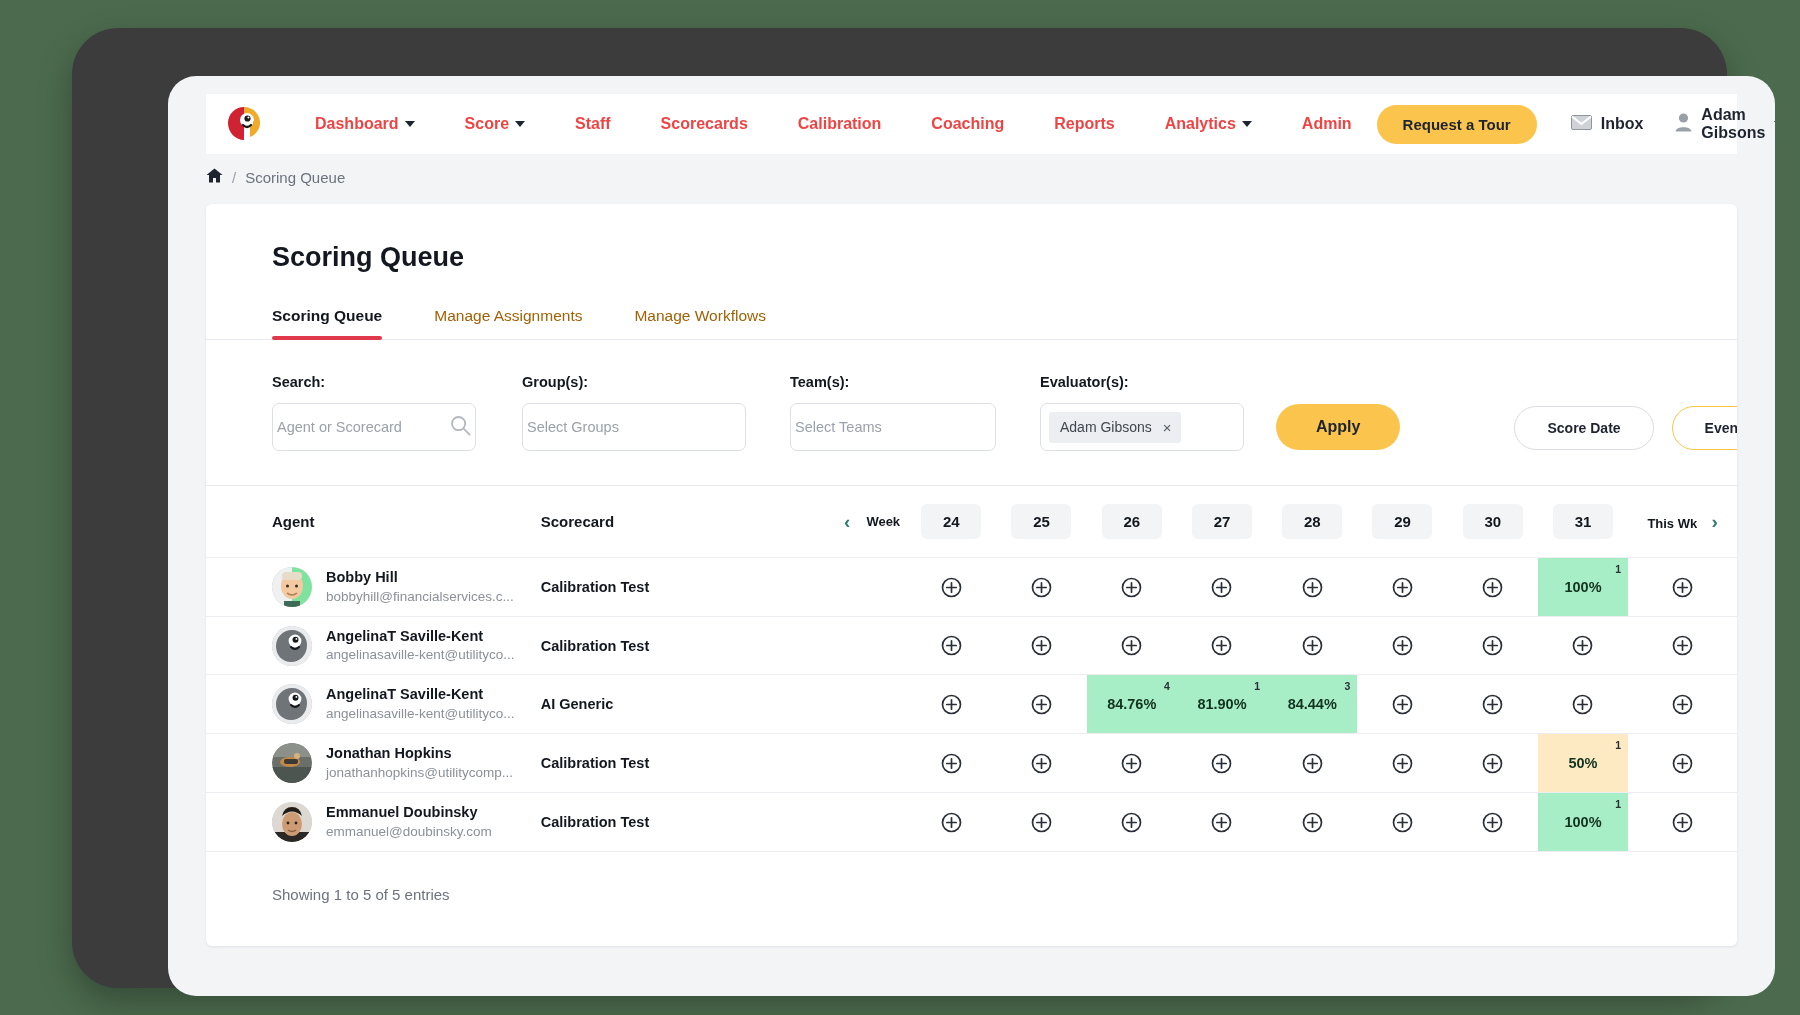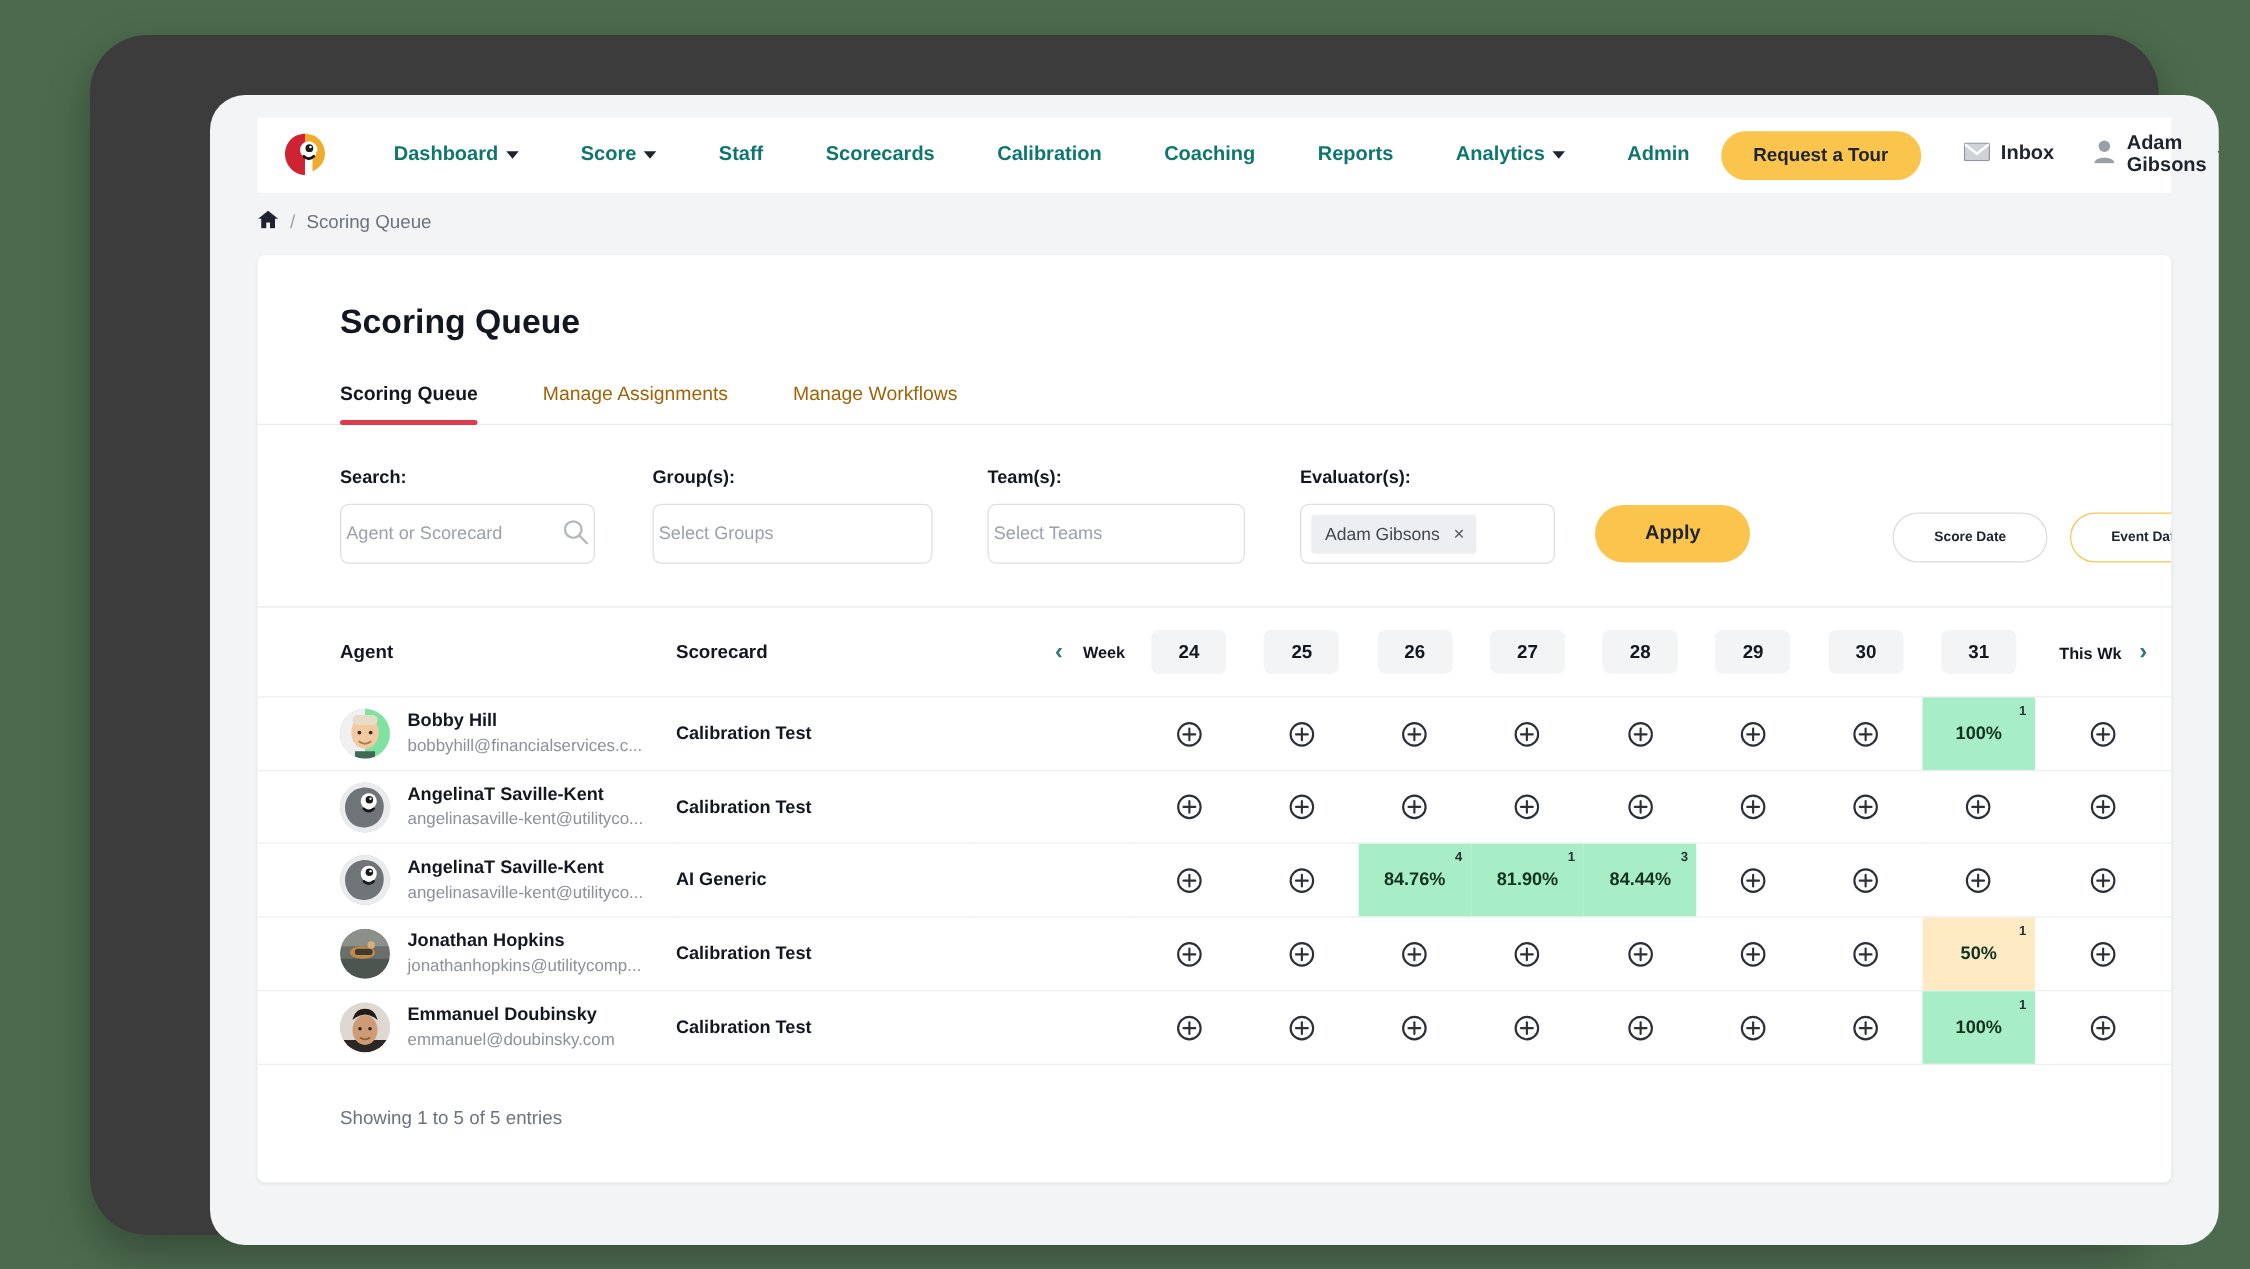--- a/index.html
+++ b/index.html
@@ -33,40 +33,40 @@
   .navbar {
     position: absolute; left: 38px; top: 18px;
     width: 1531px; height: 60px;
     background: #ffffff;
     display: flex; align-items: center;
     padding: 0 22px 0 18px;
   }
   .logo { width: 40px; height: 40px; position: relative; flex: 0 0 auto; margin-right: 26px; }
   .nav-links { display: flex; align-items: center; gap: 0; }
   .nav-link {
-    font-size: 16px; font-weight: 700; color: #0f766e;
+    font-size: 16px; font-weight: 700; color: #ef4444;
     padding: 0 25px; white-space: nowrap; cursor: pointer;
     display: flex; align-items: center; gap: 6px;
   }
   .caret {
     width: 0; height: 0;
     border-left: 5px solid transparent;
     border-right: 5px solid transparent;
     border-top: 6px solid #1d2430;
     display: inline-block;
   }
   .nav-right { margin-left: auto; display: flex; align-items: center; gap: 0; }
   .tour-btn {
     background: #fbc44d; color: #1d2430;
     font-size: 15px; font-weight: 700;
     border: none; border-radius: 22px;
     padding: 11px 26px; cursor: pointer; white-space: nowrap;
   }
   .inbox {
-    display: flex; gap: 9px;
+    display: flex; align-items: center; gap: 9px;
     font-size: 16px; font-weight: 700; color: #1d2430;
     margin-left: 34px; cursor: pointer;
   }
   .user {
     display: flex; align-items: center; gap: 9px;
     font-size: 16px; font-weight: 700; color: #1d2430;
     margin-left: 32px; cursor: pointer;
   }
 
   
@@ -138,21 +138,21 @@
   .apply-btn {
     background: #fbc44d; color: #1d2430;
     border: none; border-radius: 24px;
     font-size: 16px; font-weight: 700;
     padding: 14px 40px; cursor: pointer;
     margin-left: 32px; margin-bottom: 1px;
   }
   .date-btns { display: flex; gap: 18px; margin-left: 114px; margin-bottom: 1px; }
   .date-btn {
     border: 1px solid #d9dce1; background: #fff;
-    border-radius: 24px; font-size: 11px; font-weight: 700; color: #1d2430;
+    border-radius: 24px; font-size: 14px; font-weight: 700; color: #1d2430;
     padding: 13px 32px; cursor: pointer; white-space: nowrap;
   }
   .date-btn.sel { border-color: #fbc44d; }
 
   
   table { width: 100%; border-collapse: collapse; }
   thead th {
     font-size: 15px; font-weight: 700; color: #131820;
     text-align: left; padding: 18px 0;
     border-bottom: 1px solid #eceef1;

